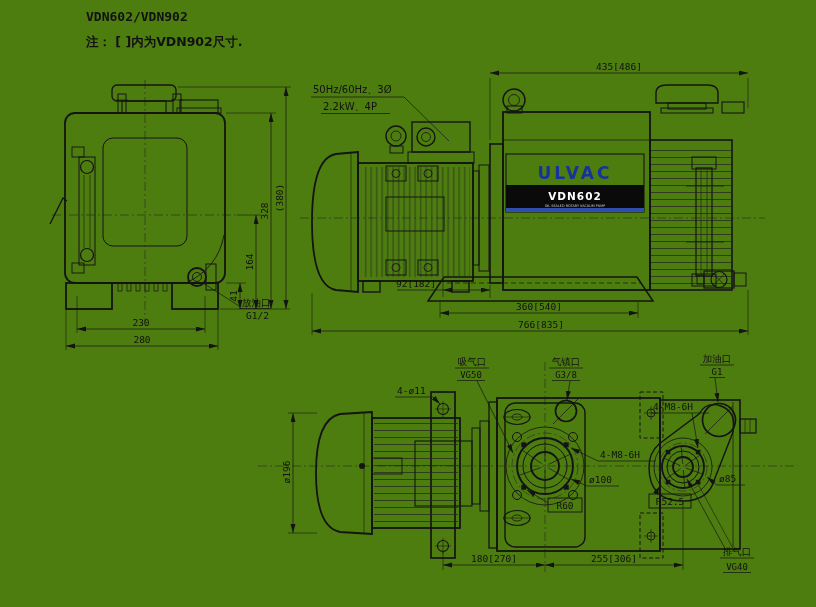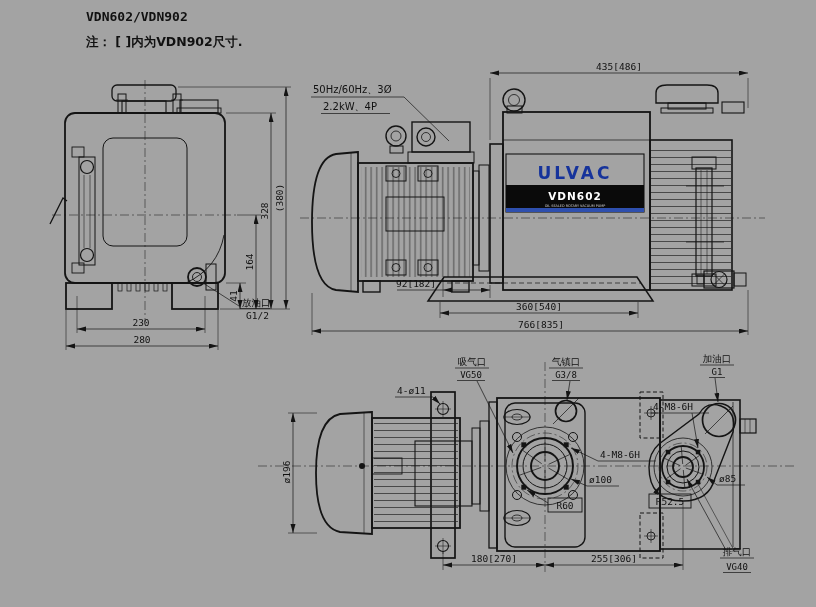--- a/index.html
+++ b/index.html
@@ -1,16 +1,16 @@
 <!DOCTYPE html>
 <html><head>
 <meta charset="utf-8">
 <style>
   html,body{margin:0;padding:0;background:#fff;}
-  #stage{position:relative;width:816px;height:607px;background:#a3a3a3;overflow:hidden;}
+  #stage{position:relative;width:816px;height:607px;background:#4d7c0f;overflow:hidden;}
   svg{position:absolute;left:0;top:0;}
   svg{stroke-linecap:butt;stroke-linejoin:miter;}
   .ln{stroke:#141414;fill:none;}
   .cl{stroke:#2a2a2a;fill:none;stroke-width:.6;stroke-dasharray:9 3 2 3;}
   .dl{stroke:#141414;fill:none;stroke-width:.7;}
   .xl{stroke:#141414;fill:none;stroke-width:.55;}
   .d{font-family:"DejaVu Sans Mono",monospace;font-size:9.5px;fill:#111;}
   .c{font-family:"DejaVu Sans",sans-serif;font-size:9.5px;fill:#111;}
   .t{font-family:"DejaVu Sans Mono",monospace;font-size:13px;font-weight:600;fill:#111;}
   .rot{text-anchor:middle;}

